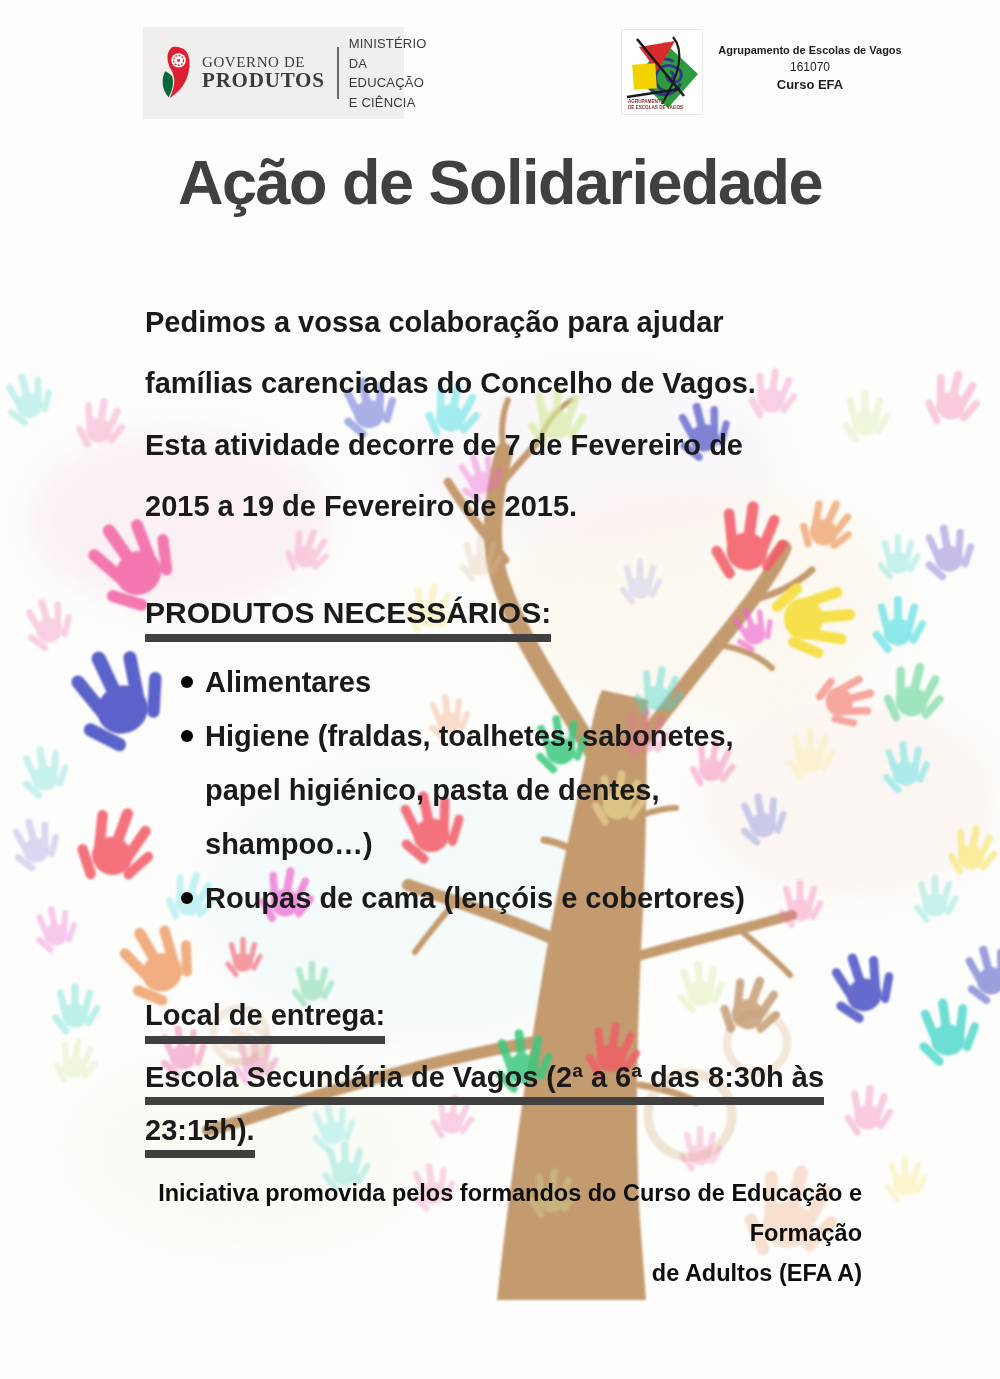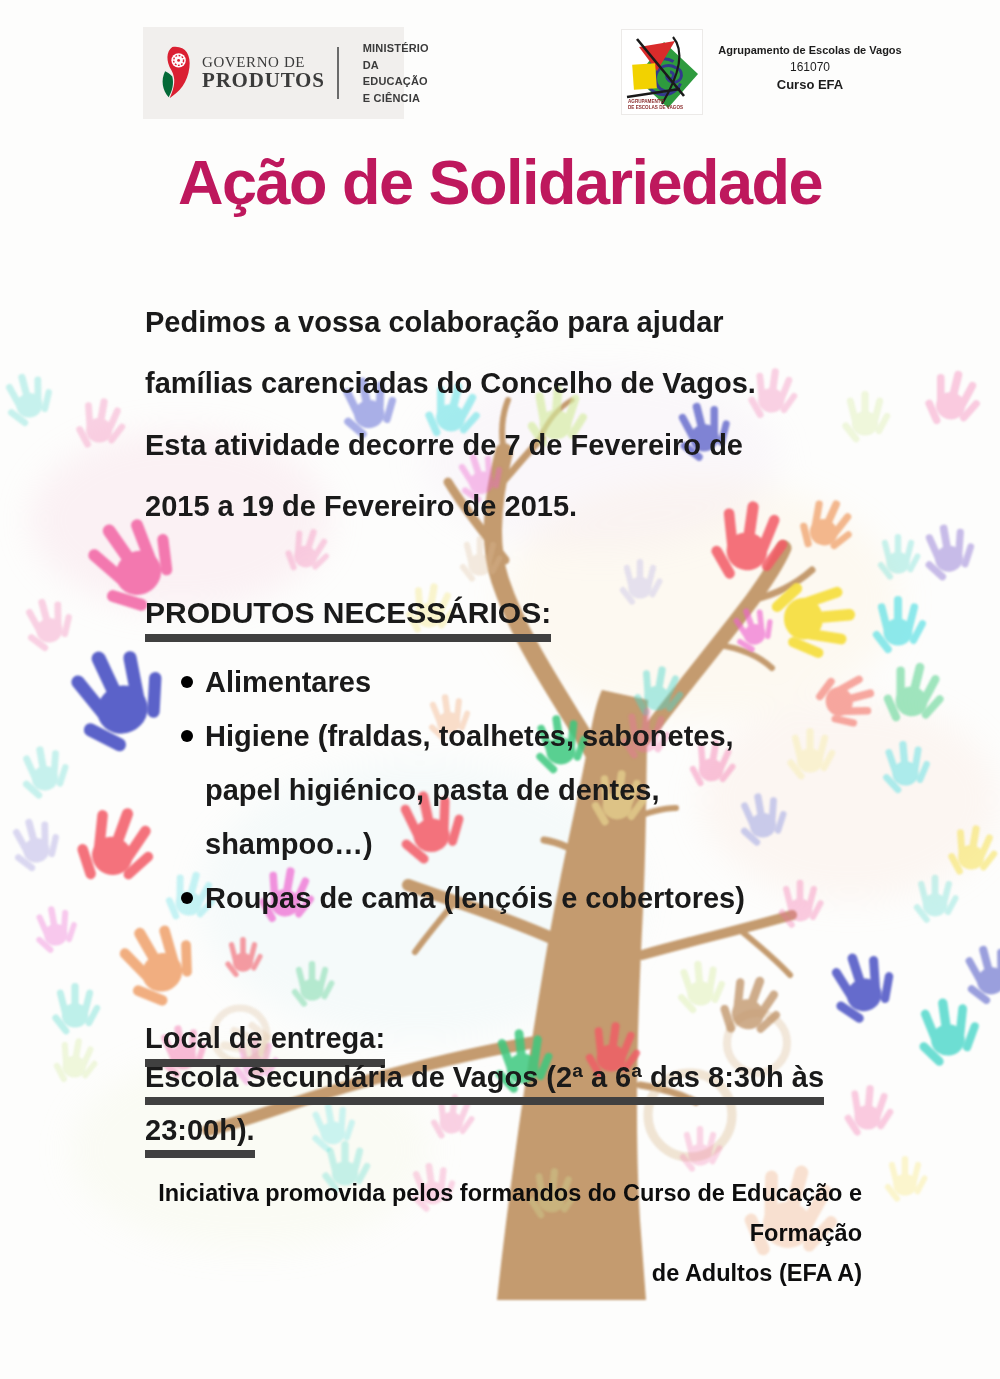--- a/index.html
+++ b/index.html
@@ -19,42 +19,42 @@
   
   .gov-logo{
     position:absolute;left:143px;top:27px;width:253px;height:84px;
     background:#f1efed;display:flex;align-items:center;padding:4px;
   }
   .gov-emblem{margin-left:10px;flex:0 0 auto;}
   .gov-text{margin-left:9px;font-family:"Liberation Serif", serif;color:#3b3b3b;line-height:1.02;}
   .gov-text .l1{font-size:15px;letter-spacing:0.6px;}
   .gov-text .l2{font-size:21px;font-weight:bold;letter-spacing:0.8px;}
   .gov-div{width:2px;height:52px;background:#6b6b6b;margin-left:12px;flex:0 0 auto;}
-  .ministry{margin-left:24px;font-size:11px;font-weight:bold;color:#3b3b3b;line-height:1.5;letter-spacing:0.2px;}
+  .ministry{margin-left:10px;font-size:13px;font-weight:normal;color:#3b3b3b;line-height:1.5;letter-spacing:0.2px;}
   .school-logo{position:absolute;left:622px;top:30px;display:flex;align-items:flex-start;}
   .school-emblem{width:80px;height:84px;background:#ffffff;flex:0 0 auto;box-shadow:0 0 0 1px #eceae8;}
   .school-text{margin-left:14px;width:188px;text-align:center;color:#1c1c1c;padding-top:12px;}
   .school-text .name{font-size:11px;font-weight:bold;line-height:17px;}
   .school-text .code{font-size:12px;line-height:17px;}
   .school-text .course{font-size:13px;font-weight:bold;line-height:17px;}
   
   .txt{position:absolute;z-index:2;}
   .page-title{
     left:0;right:0;top:146px;text-align:center;
-    font-size:63px;font-weight:bold;color:#be185d;letter-spacing:-1.5px;
+    font-size:63px;font-weight:bold;color:#404040;letter-spacing:-1.5px;
   }
   .para{left:145px;width:740px;font-size:29px;font-weight:bold;line-height:61px;white-space:nowrap;}
   .p1{top:292px;}
   .p2{top:415px;}
   .sec-head{left:145px;top:593px;font-size:30px;font-weight:bold;line-height:40px;}
   .u{border-bottom:8px solid #404040;padding-bottom:1px;display:inline-block;}
   .plist{left:145px;top:655px;width:760px;}
   .pitem{position:relative;padding-left:60px;font-size:29px;font-weight:bold;line-height:54px;white-space:nowrap;}
   .dot{position:absolute;left:36px;top:21px;width:12px;height:12px;border-radius:50%;background:#000;}
-  .local-head{left:145px;top:995px;font-size:29px;font-weight:bold;line-height:40px;margin-top:23px;}
+  .local-head{left:145px;top:995px;font-size:29px;font-weight:bold;line-height:40px;}
   .delivery{left:145px;top:1052px;width:760px;font-size:29px;font-weight:bold;line-height:51px;white-space:nowrap;}
   .delivery .u{line-height:37px;}
   .footer-credit{
     left:140px;top:1173px;width:722px;text-align:right;
     font-size:23.5px;font-weight:bold;line-height:40px;color:#0d0d0d;
   }
 </style>
 </head>
 <body>
 
@@ -247,21 +247,21 @@
       <div>Roupas de cama (lençóis e cobertores)</div>
     </div>
   </div>
 
   <div class="txt local-head">
     <span class="u">Local de entrega:</span>
   </div>
 
   <div class="txt delivery">
     <div><span class="u">Escola Secundária de Vagos (2ª a 6ª das 8:30h às</span></div>
-    <div><span class="u">23:00h).</span></div>
+    <div><span class="u">23:15h).</span></div>
   </div>
 
   <div class="txt footer-credit">
     <div>Iniciativa promovida pelos formandos do Curso de Educação e Formação</div>
     <div>de Adultos (EFA A)</div>
   </div>
 
 </div>
 
 </body></html>

